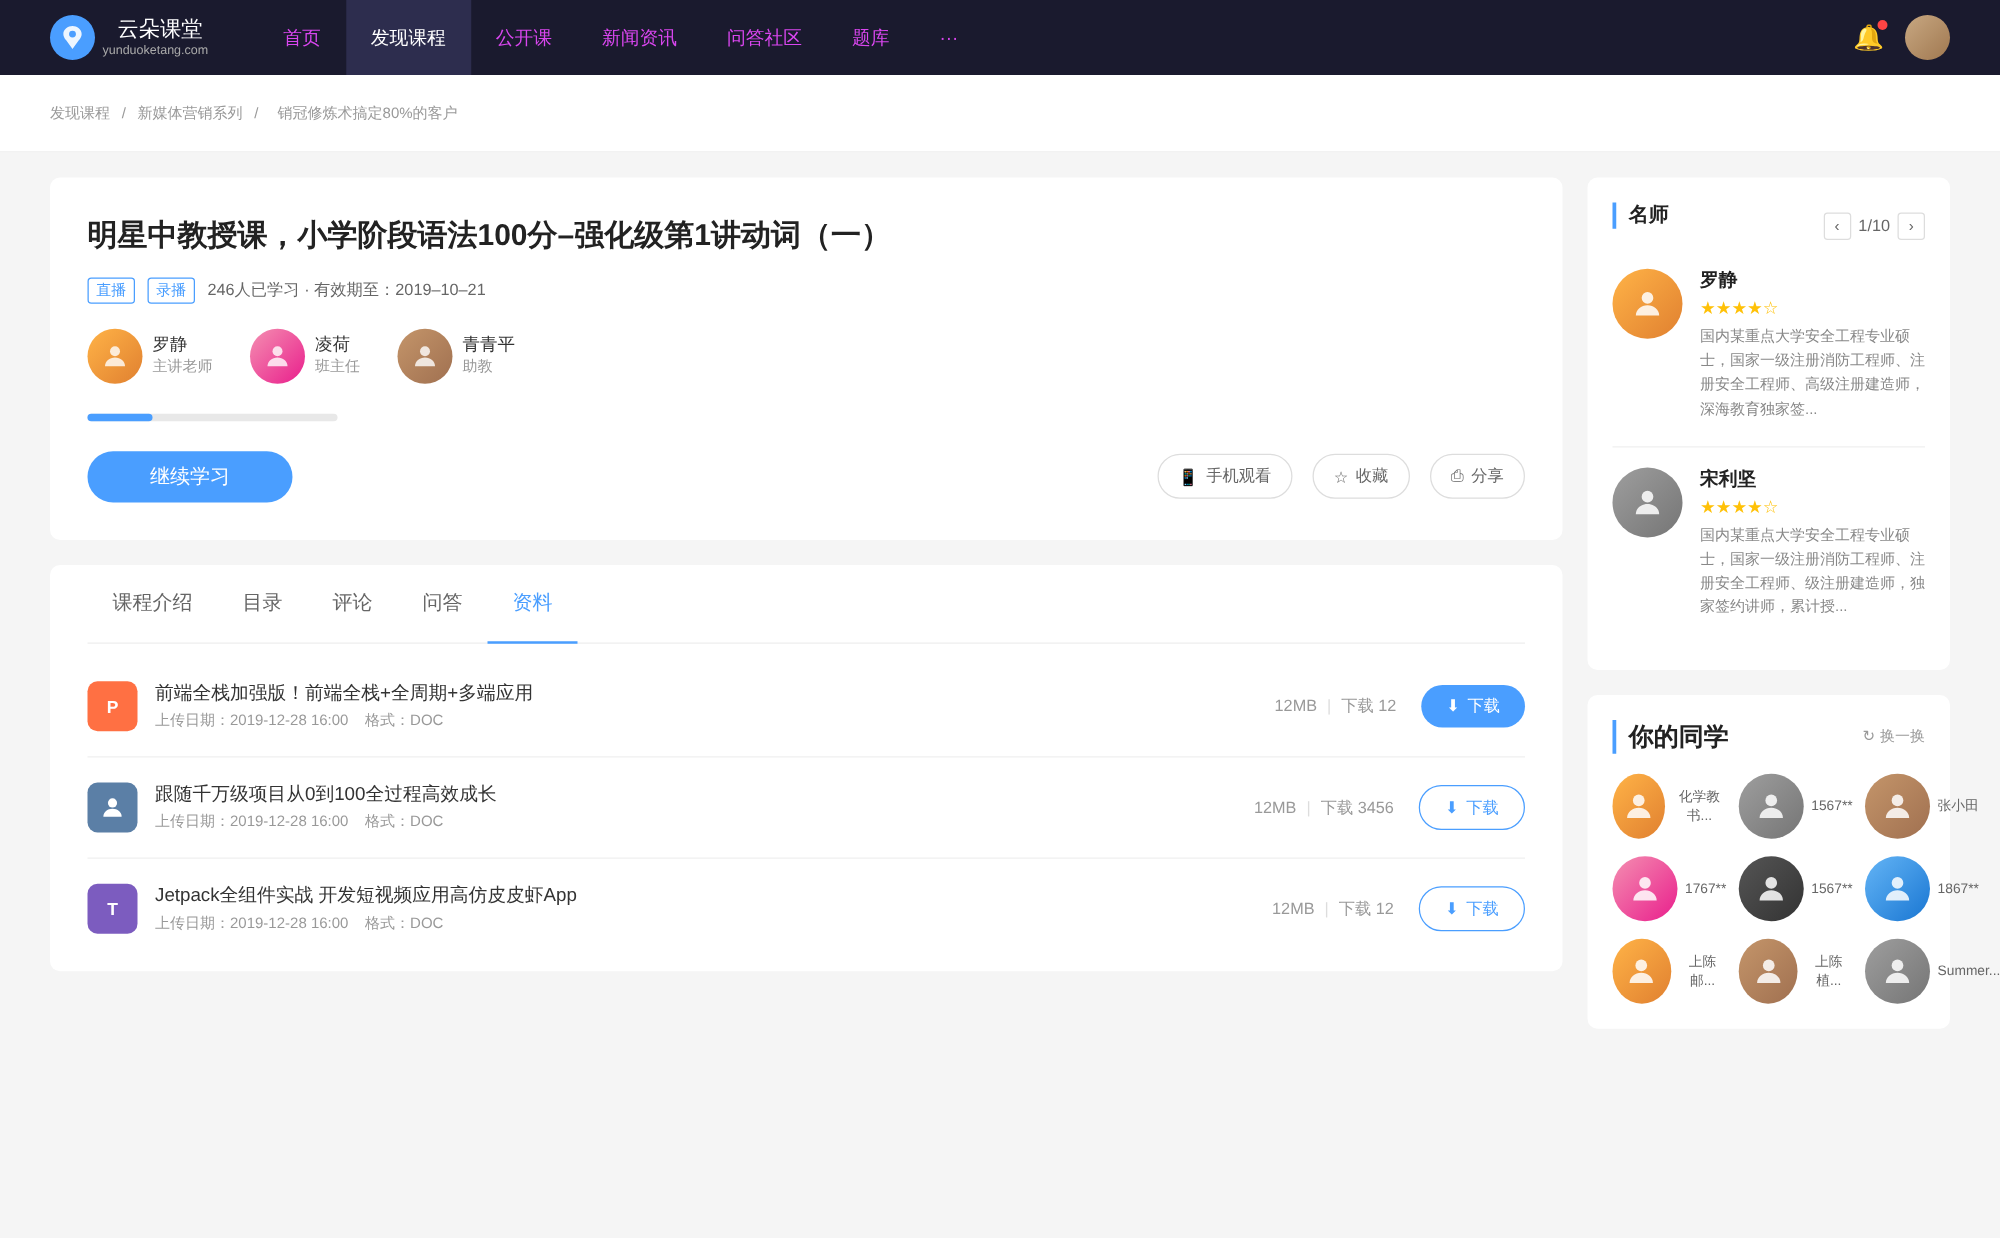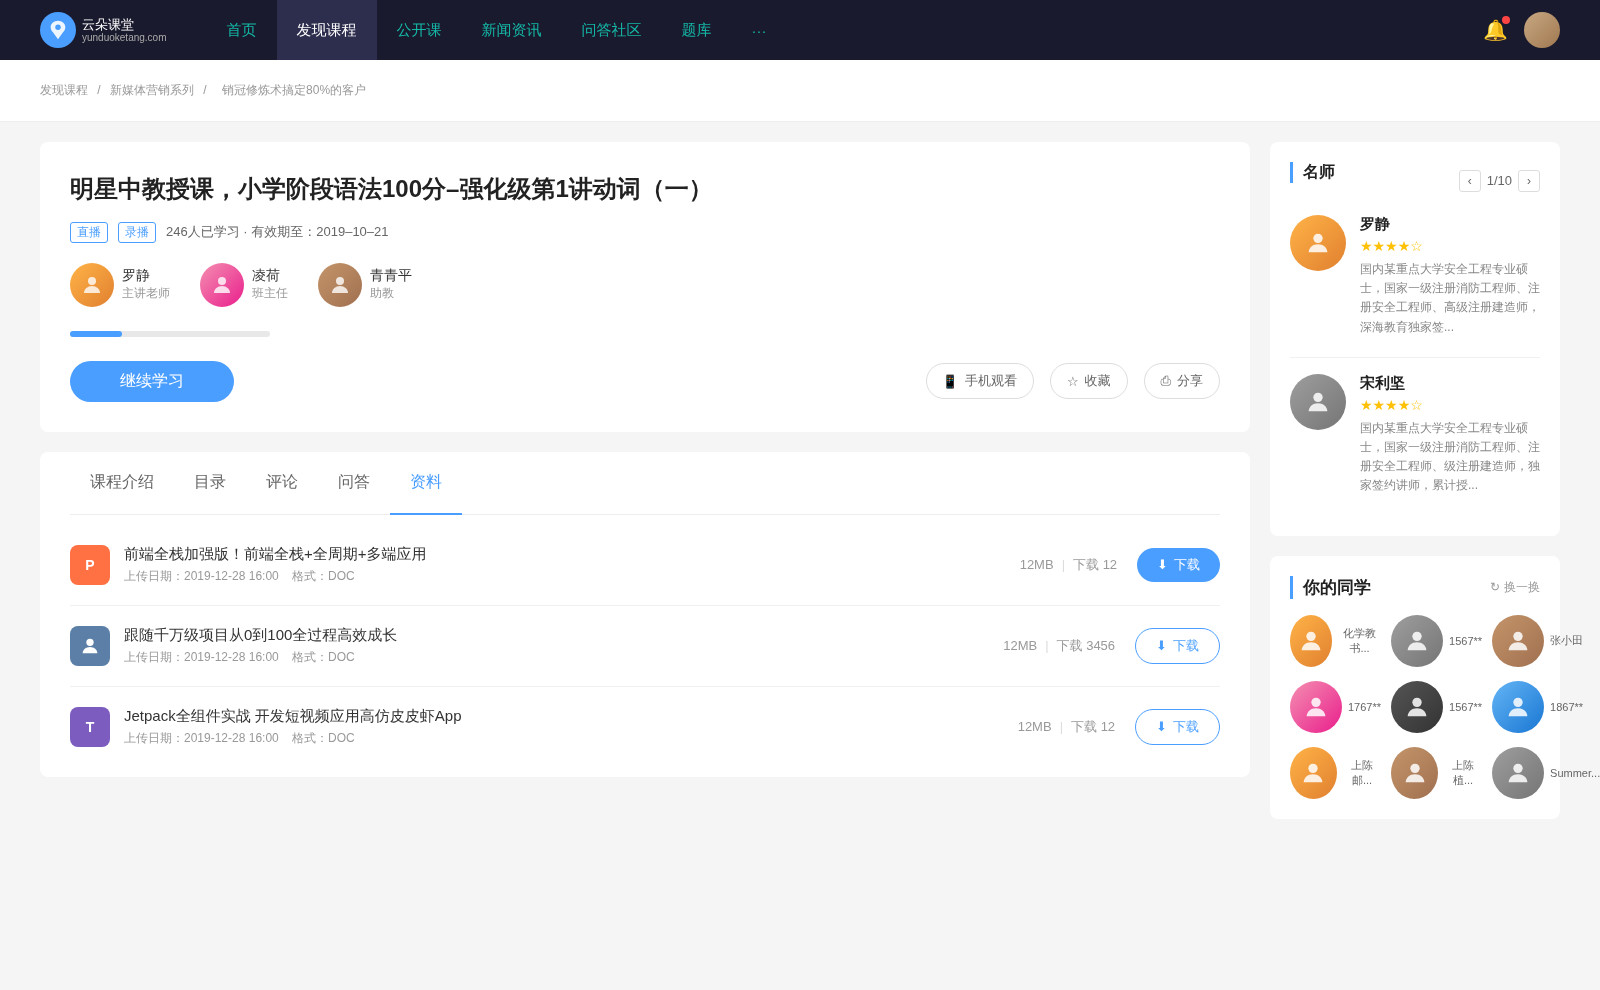--- a/index.html
+++ b/index.html
@@ -2,24 +2,24 @@
 <html><head>
   <meta charset="utf-8">
   <style>
     * { box-sizing: border-box; margin: 0; padding: 0; }
     body { font-family: -apple-system, BlinkMacSystemFont, 'PingFang SC', 'Microsoft YaHei', sans-serif; background: #f5f5f5; font-size: 14px; color: #333; }
 
     
     .nav { background: #1a1a2e; height: 60px; display: flex; align-items: center; padding: 0 40px; position: relative; }
     .nav-logo { display: flex; align-items: center; margin-right: 40px; }
     .nav-logo-icon { width: 36px; height: 36px; background: #4a9eff; border-radius: 50%; display: flex; align-items: center; justify-content: center; color: white; font-weight: bold; font-size: 16px; margin-right: 6px; }
-    .nav-logo-text { color: white; font-size: 13px; line-height: 1.2; }
+    .nav-logo-text { color: white; font-size: 17px; line-height: 1.2; margin-left: 12px; }
     .nav-logo-sub { color: #aaa; font-size: 10px; }
     .nav-items { display: flex; align-items: center; gap: 0; }
-    .nav-item { color: #14b8a6; padding: 0 20px; height: 60px; display: flex; align-items: center; font-size: 15px; cursor: pointer; }
+    .nav-item { color: #d946ef; padding: 0 20px; height: 60px; display: flex; align-items: center; font-size: 15px; cursor: pointer; }
     .nav-item.active { background: #2d2d4e; color: white; }
     .nav-right { margin-left: auto; display: flex; align-items: center; gap: 16px; }
     .nav-bell { color: #ccc; font-size: 20px; position: relative; cursor: pointer; }
     .nav-bell-dot { width: 8px; height: 8px; background: #ff4444; border-radius: 50%; position: absolute; top: -2px; right: -2px; }
     .avatar-placeholder { width: 36px; height: 36px; border-radius: 50%; background: linear-gradient(135deg, #c8a882, #a07850); }
 
     
     .breadcrumb { background: white; padding: 22px 40px; font-size: 12px; color: #999; border-bottom: 1px solid #eee; }
     .breadcrumb a { color: #999; text-decoration: none; }
     .breadcrumb span { margin: 0 6px; }
@@ -84,21 +84,21 @@
     .teacher-entry { display: flex; gap: 14px; margin-bottom: 20px; }
     .teacher-entry-avatar { width: 56px; height: 56px; border-radius: 50%; flex-shrink: 0; overflow: hidden; }
     .teacher-entry-info { flex: 1; }
     .teacher-entry-name { font-size: 15px; font-weight: 600; color: #222; margin-bottom: 4px; }
     .stars { color: #ffc107; font-size: 14px; margin-bottom: 6px; }
     .teacher-entry-desc { font-size: 12px; color: #888; line-height: 1.6; }
     .teacher-divider { border: none; border-top: 1px solid #f0f0f0; margin: 16px 0; }
 
     
     .classmates-header { display: flex; align-items: center; margin-bottom: 16px; }
-    .classmates-title { font-size: 17px; font-weight: 600; color: #222; border-left: 3px solid #4a9eff; padding-left: 10px; }
+    .classmates-title { font-size: 20px; font-weight: 600; color: #222; border-left: 3px solid #4a9eff; padding-left: 10px; }
     .refresh-btn { margin-left: auto; color: #999; font-size: 12px; cursor: pointer; display: flex; align-items: center; gap: 4px; }
     .classmates-grid { display: grid; grid-template-columns: repeat(4, 1fr); gap: 14px 10px; }
     .classmate-item { display: flex; flex-direction: row; align-items: center; gap: 6px; }
     .classmate-avatar { width: 52px; height: 52px; border-radius: 50%; overflow: hidden; background: #ddd; }
     .classmate-name { font-size: 11px; color: #666; text-align: center; }
 
     
     .av-orange { background: linear-gradient(135deg, #ffb347, #e08030); }
     .av-gray { background: linear-gradient(135deg, #9e9e9e, #757575); }
     .av-brown { background: linear-gradient(135deg, #c4956a, #a07050); }

